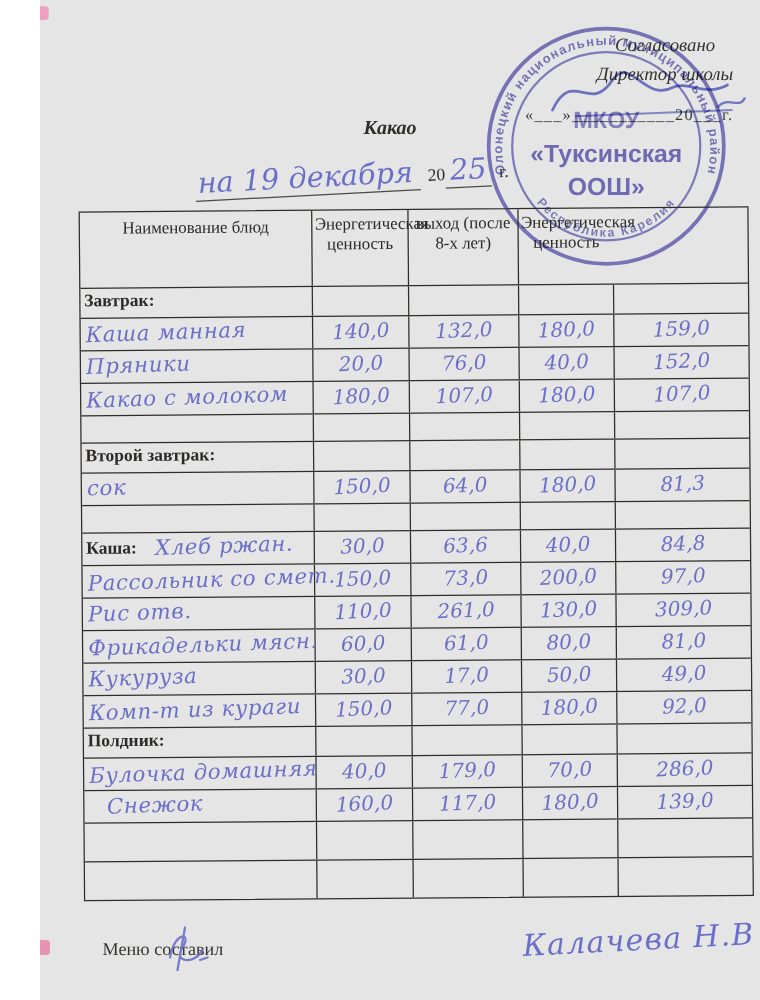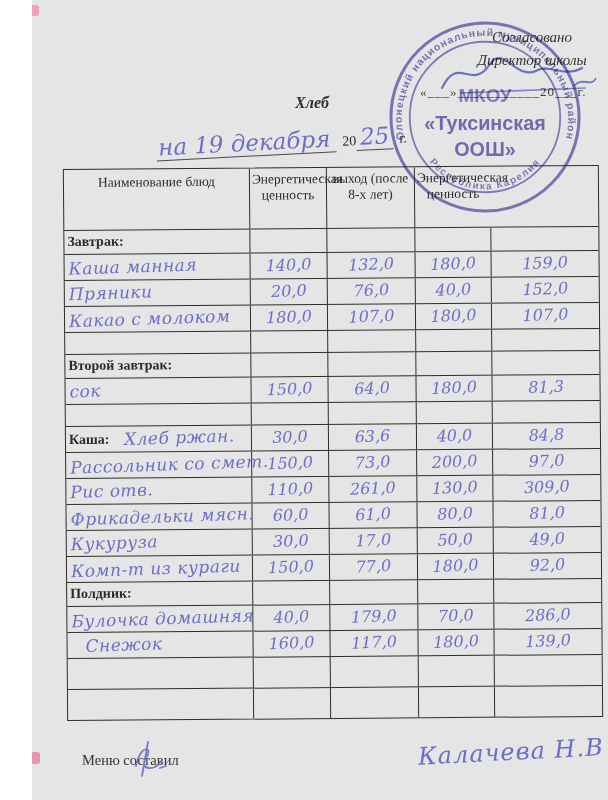--- a/index.html
+++ b/index.html
@@ -111,21 +111,21 @@
       <text font-family="Liberation Sans, sans-serif" font-size="10" font-weight="bold" letter-spacing="1.5" opacity="0.8">
         <textPath href="#arcBottom" startOffset="50%" text-anchor="middle">Республика Карелия</textPath>
       </text>
       <text x="100" y="85" text-anchor="middle" font-family="Liberation Sans, sans-serif" font-size="19" font-weight="bold" opacity="0.75">МКОУ</text>
       <text x="100" y="113" text-anchor="middle" font-family="Liberation Sans, sans-serif" font-size="20" font-weight="bold" opacity="0.9">«Туксинская</text>
       <text x="100" y="139" text-anchor="middle" font-family="Liberation Sans, sans-serif" font-size="20" font-weight="bold" opacity="0.9">ООШ»</text>
     </svg>
   </div>
 
   <div class="title">
-    <div class="t1">Хлеб</div>
+    <div class="t1">Какао</div>
   </div>
 
   <div class="hw-date">
     <span class="hw seg">на 19 декабря</span>
     <span class="printed">20</span><span class="hw yr">25</span>
     <span class="printed">г.</span>
   </div>
 
   <div class="menu-table" id="menu-table">
       <div class="trow thead">

